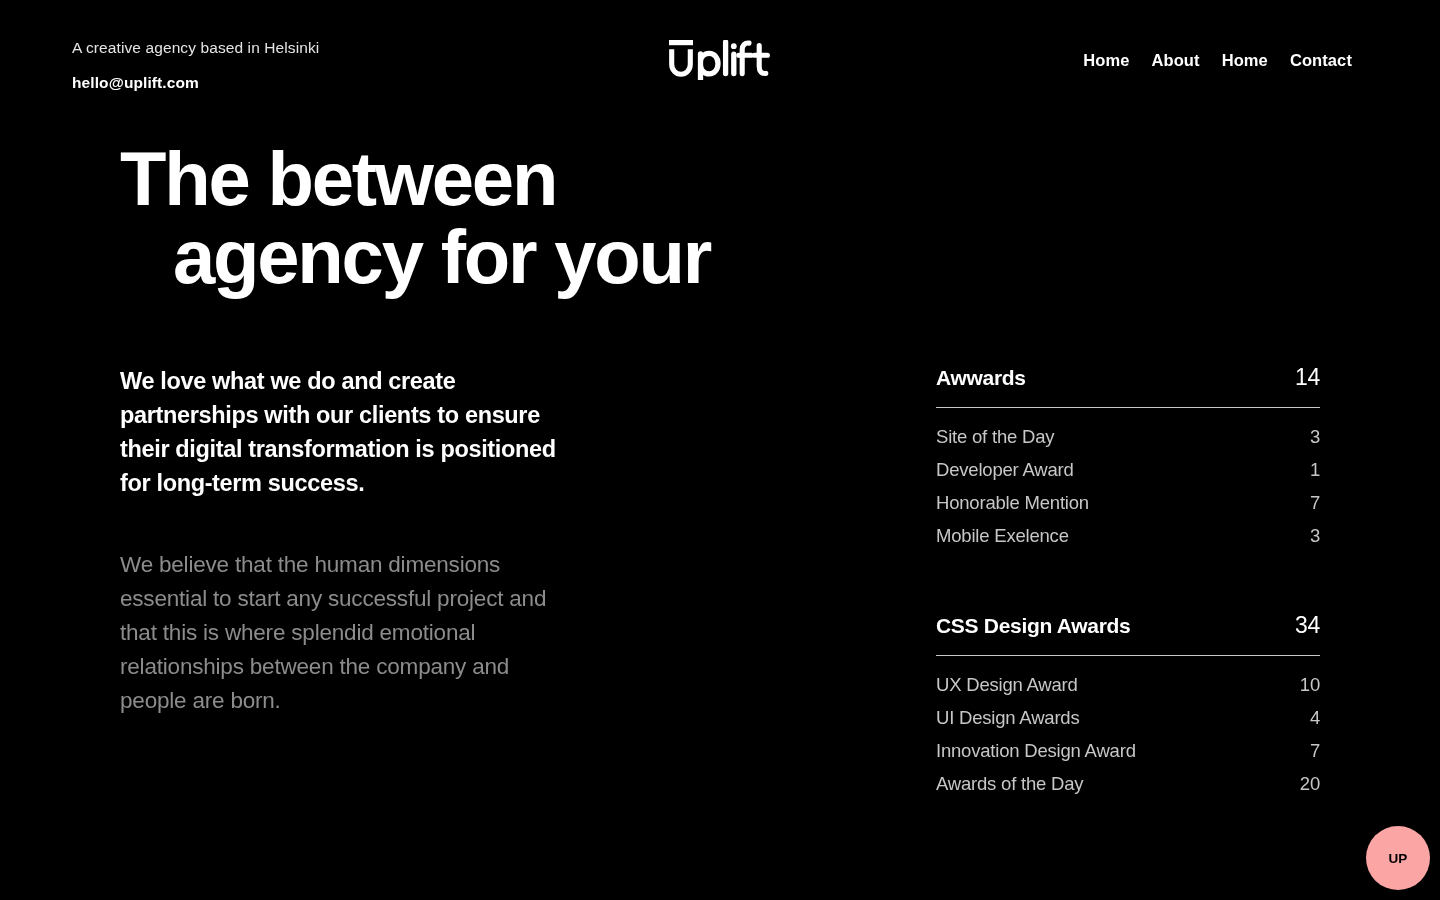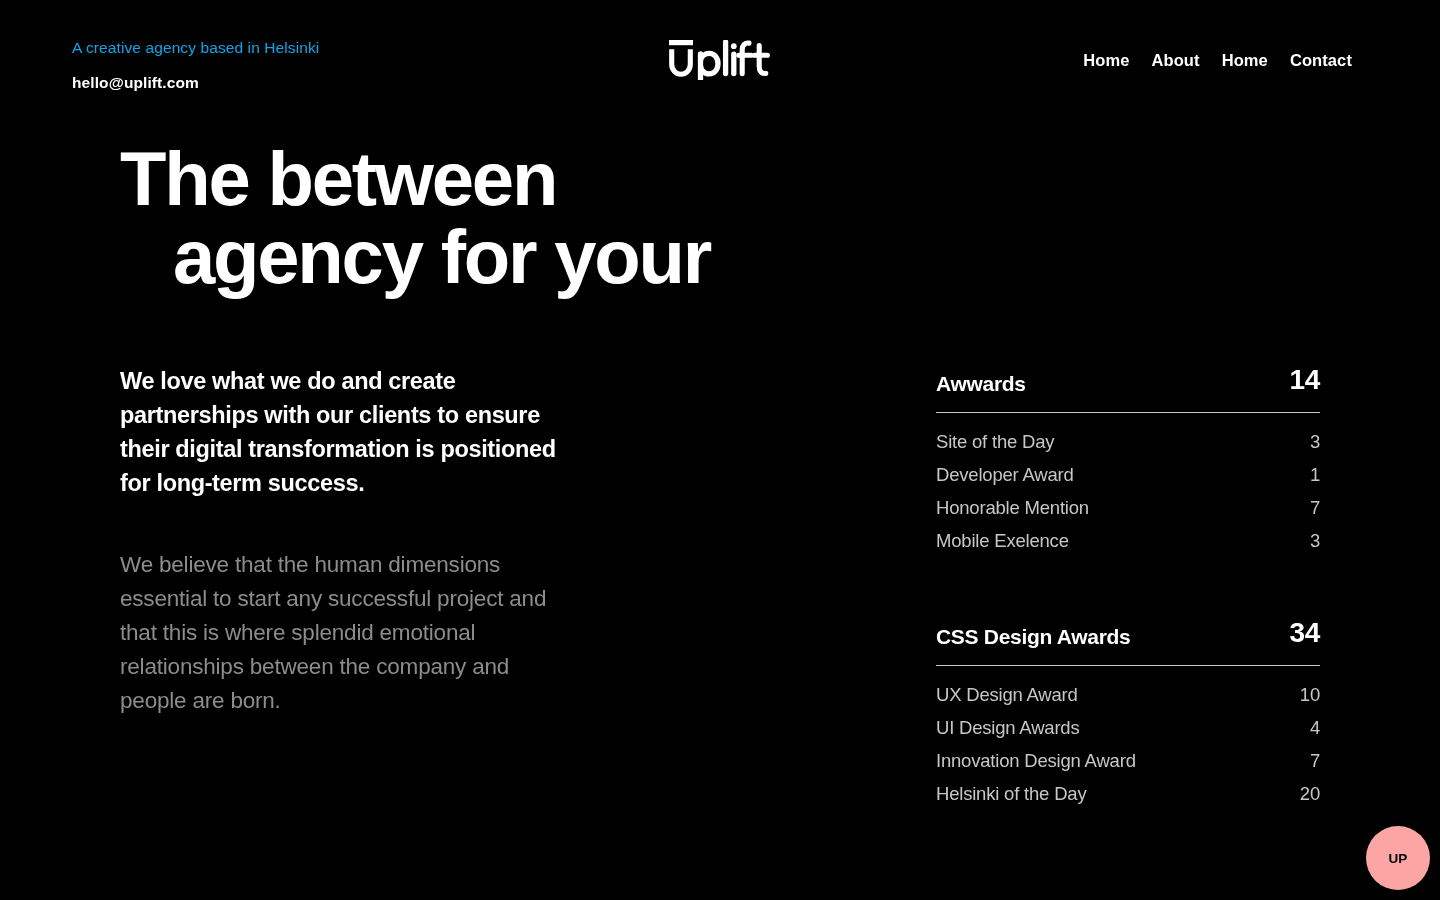--- a/index.html
+++ b/index.html
@@ -35,21 +35,21 @@
   .brand-block {
     position: absolute;
     left: 72px;
     top: 38px;
   }
 
   .tagline {
     font-size: 15.5px;
     font-weight: 400;
     letter-spacing: 0.1px;
-    color: #0ea5e9;
+    color: #e5e5e5;
     line-height: 20px;
     white-space: nowrap;
   }
 
   .email {
     margin-top: 15px;
     font-size: 15.5px;
     font-weight: 700;
     letter-spacing: 0.1px;
     color: #ffffff;
@@ -132,36 +132,36 @@
     position: absolute;
     left: 936px;
     top: 364px;
     width: 384px;
   }
 
   .award-group + .award-group { margin-top: 60px; }
 
   .group-head {
     display: flex;
-    align-items: flex-end;
+    align-items: center;
     justify-content: space-between;
     padding-bottom: 16px;
     gap: 18px;
   }
 
   .group-title {
     font-size: 21px;
     font-weight: 700;
     letter-spacing: -0.3px;
     color: #ffffff;
   }
 
   .group-count {
-    font-size: 28px;
-    font-weight: 700;
+    font-size: 23px;
+    font-weight: 400;
     letter-spacing: -0.3px;
     color: #ffffff;
     margin-left: 22px;
   }
 
   .group-rule {
     height: 1px;
     width: 100%;
     background: #c9c9c9;
     margin-bottom: 12px;
@@ -300,21 +300,21 @@
       </div>
       <div class="award-row">
         <span class="award-name">UI Design Awards</span>
         <span class="award-value">4</span>
       </div>
       <div class="award-row">
         <span class="award-name">Innovation Design Award</span>
         <span class="award-value">7</span>
       </div>
       <div class="award-row">
-        <span class="award-name">Helsinki of the Day</span>
+        <span class="award-name">Awards of the Day</span>
         <span class="award-value">20</span>
       </div>
     </div>
 
   </aside>
 
   <button class="up-button">UP</button>
 
 </div>
 

